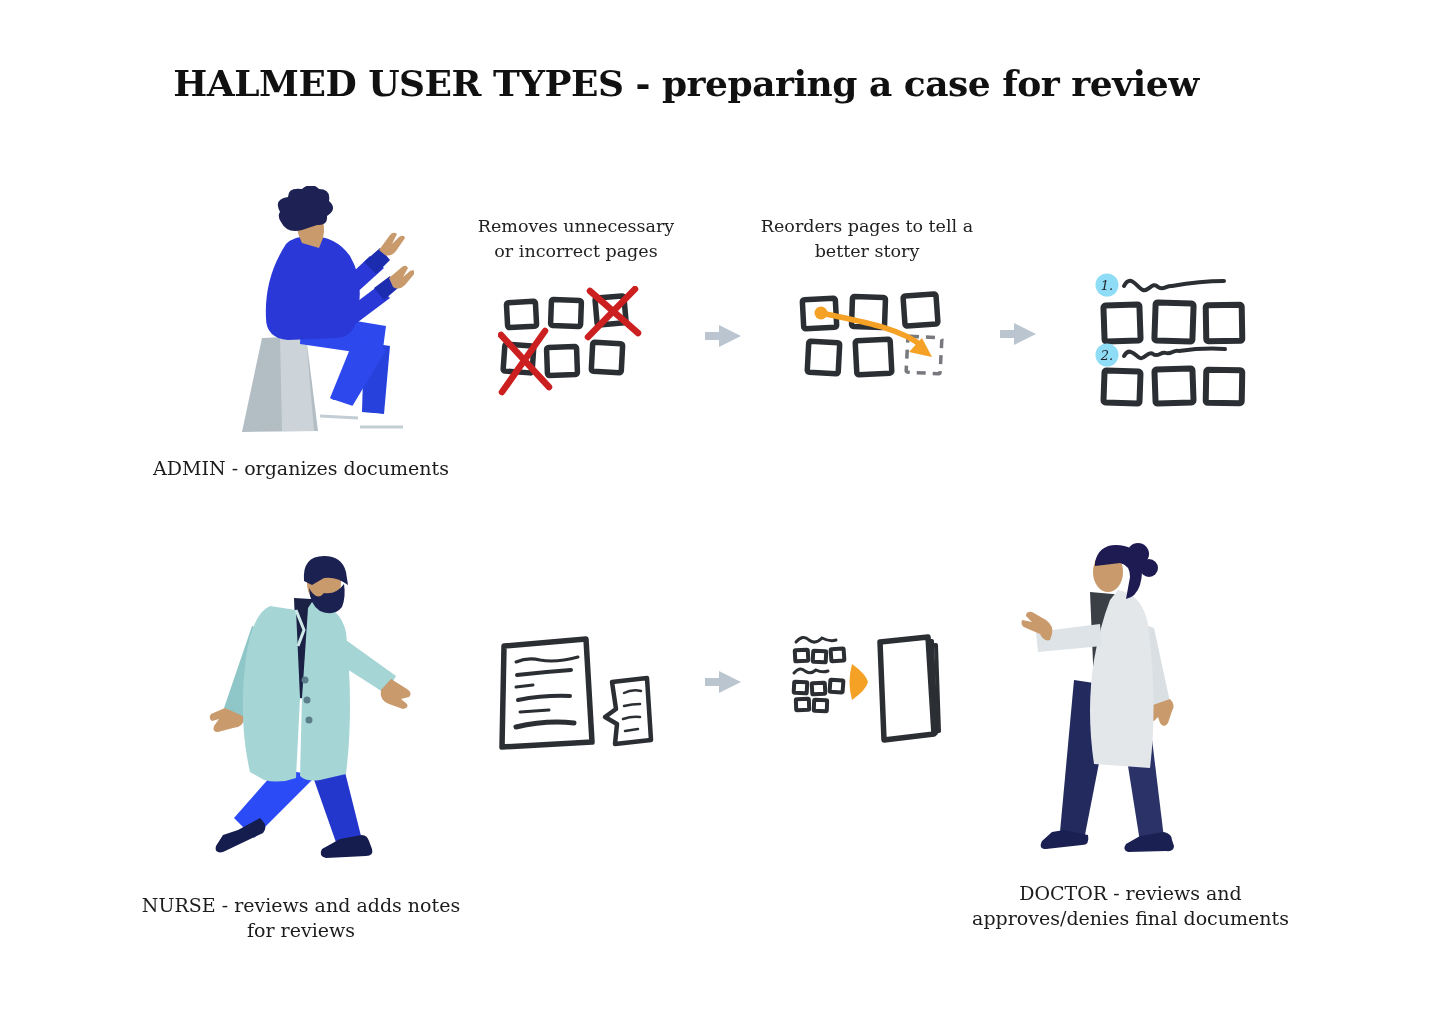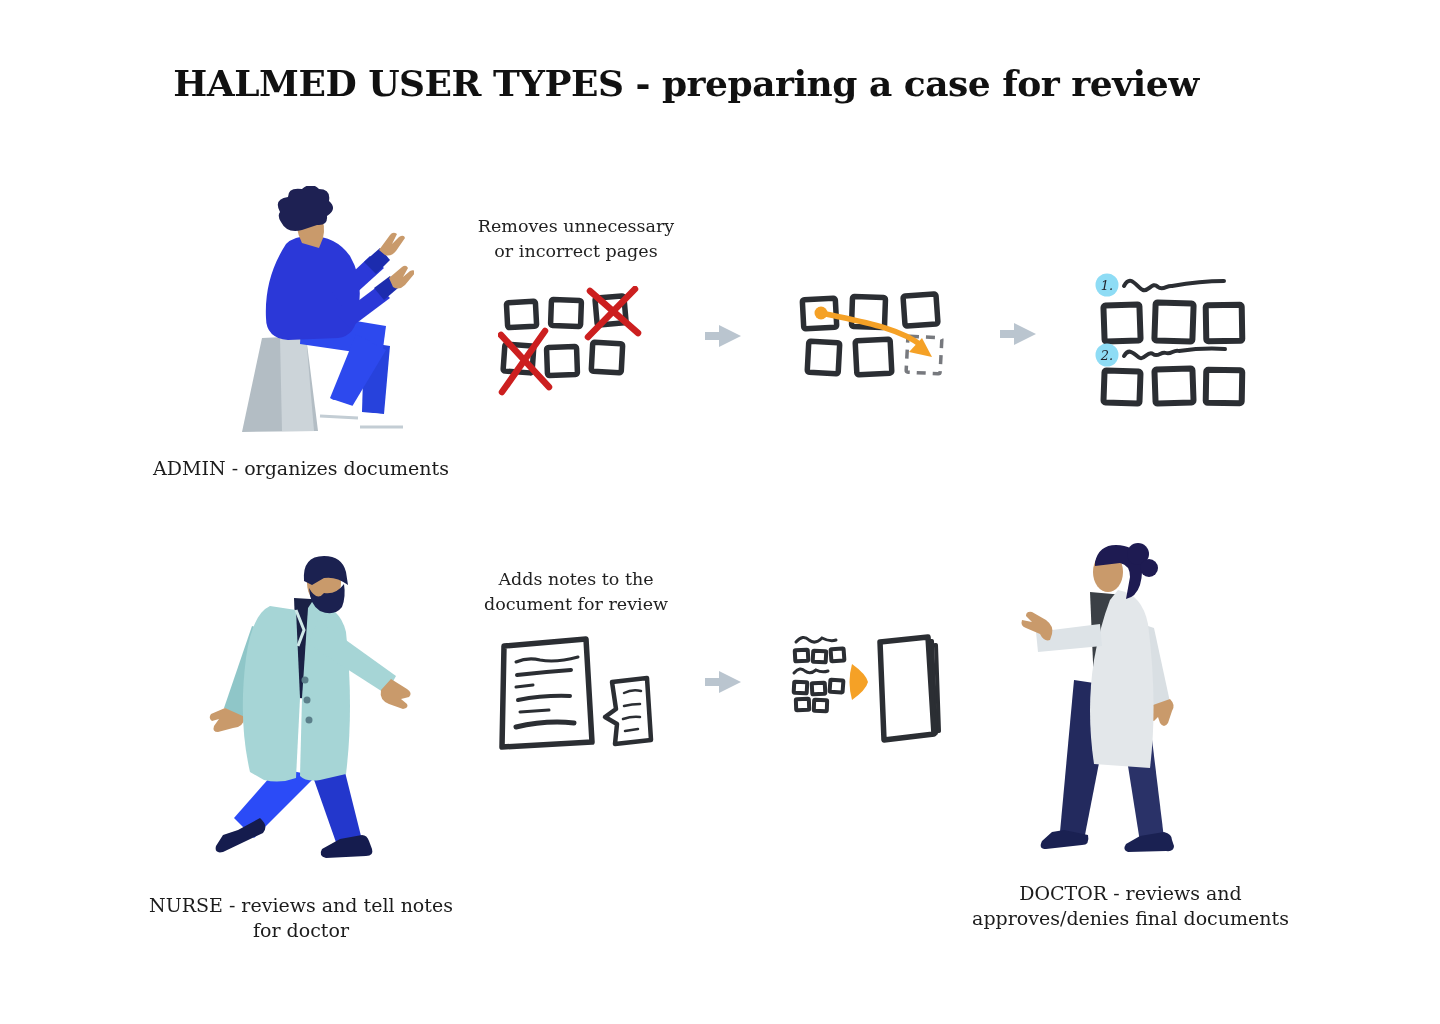--- a/index.html
+++ b/index.html
@@ -75,20 +75,21 @@
       </g>
     </svg>
   </div>
 
   <div class="abs" style="left:703px;top:321px;width:40px;height:30px">
     <svg viewBox="0 0 40 30">
       <polygon points="2,11 16,11 16,4 38,15 16,26 16,19 2,19" fill="#bac5cf"></polygon>
     </svg>
   </div>
 
+  <div class="abs step-label" style="left:756px;top:214px;width:222px">Reorders pages to tell a better story</div>
 
   <div class="abs" style="left:795px;top:287px;width:158px;height:98px">
     <svg viewBox="0 0 158 98">
       <g fill="none" stroke="#2b2e33" stroke-width="5.5" stroke-linejoin="round" stroke-linecap="round">
         <rect x="8" y="12" width="33" height="29" rx="2" transform="rotate(-3 24 26)"></rect>
         <rect x="57" y="10" width="33" height="30" rx="2" transform="rotate(2 73 25)"></rect>
         <rect x="109" y="8" width="33" height="30" rx="2" transform="rotate(-4 125 23)"></rect>
         <rect x="13" y="55" width="31" height="31" rx="2" transform="rotate(3 28 70)"></rect>
         <rect x="61" y="53" width="35" height="34" rx="2" transform="rotate(-3 78 70)"></rect>
       </g>
@@ -151,23 +152,22 @@
 
       <polygon points="118,72 196,128 186,146 108,96" fill="#a6d5d6"></polygon>
       <path d="M191,131 l16,10 q6,4 2,8 l-8,2 6,5 q2,4 -4,5 l-14,-5 q-10,-4 -8,-14 z" fill="#c99a6b"></path>
 
       <ellipse cx="124" cy="35" rx="17" ry="22" fill="#c99a6b"></ellipse>
       <path d="M104,33 q-2,-25 20,-25 q18,0 22,16 l2,13 q-12,-9 -24,-7 l-12,7 z" fill="#1b2150"></path>
       <path d="M109,40 q1,17 11,23 q14,6 22,-4 q4,-10 2,-23 q-8,11 -20,9 q-7,9 -15,-5 z" fill="#1b2150"></path>
     </svg>
   </div>
 
-  <div class="abs caption" style="left:140px;top:893px;width:322px">NURSE - reviews and tell notes for doctor</div>
-
-  <div class="abs step-label" style="left:476px;top:567px;width:200px">Adds notes to the document for review</div>
+  <div class="abs caption" style="left:140px;top:893px;width:322px">NURSE - reviews and adds notes for reviews</div>
+
 
   <div class="abs" style="left:494px;top:630px;width:160px;height:122px">
     <svg viewBox="0 0 160 122">
       <path d="M10,16 L92,9 L98,112 L8,117 Z" fill="#ffffff" stroke="#2b2e33" stroke-width="5.5" stroke-linejoin="round"></path>
       <g stroke="#2b2e33" fill="none" stroke-linecap="round">
         <path d="M22,32 q12,-5 24,-2 q16,3 38,-3" stroke-width="3"></path>
         <path d="M23,45 q26,-3 54,-5" stroke-width="4"></path>
         <path d="M22,57 l17,-2" stroke-width="3"></path>
         <path d="M24,70 q26,-5 52,-4" stroke-width="4"></path>
         <path d="M26,82 l29,-2" stroke-width="3"></path>

